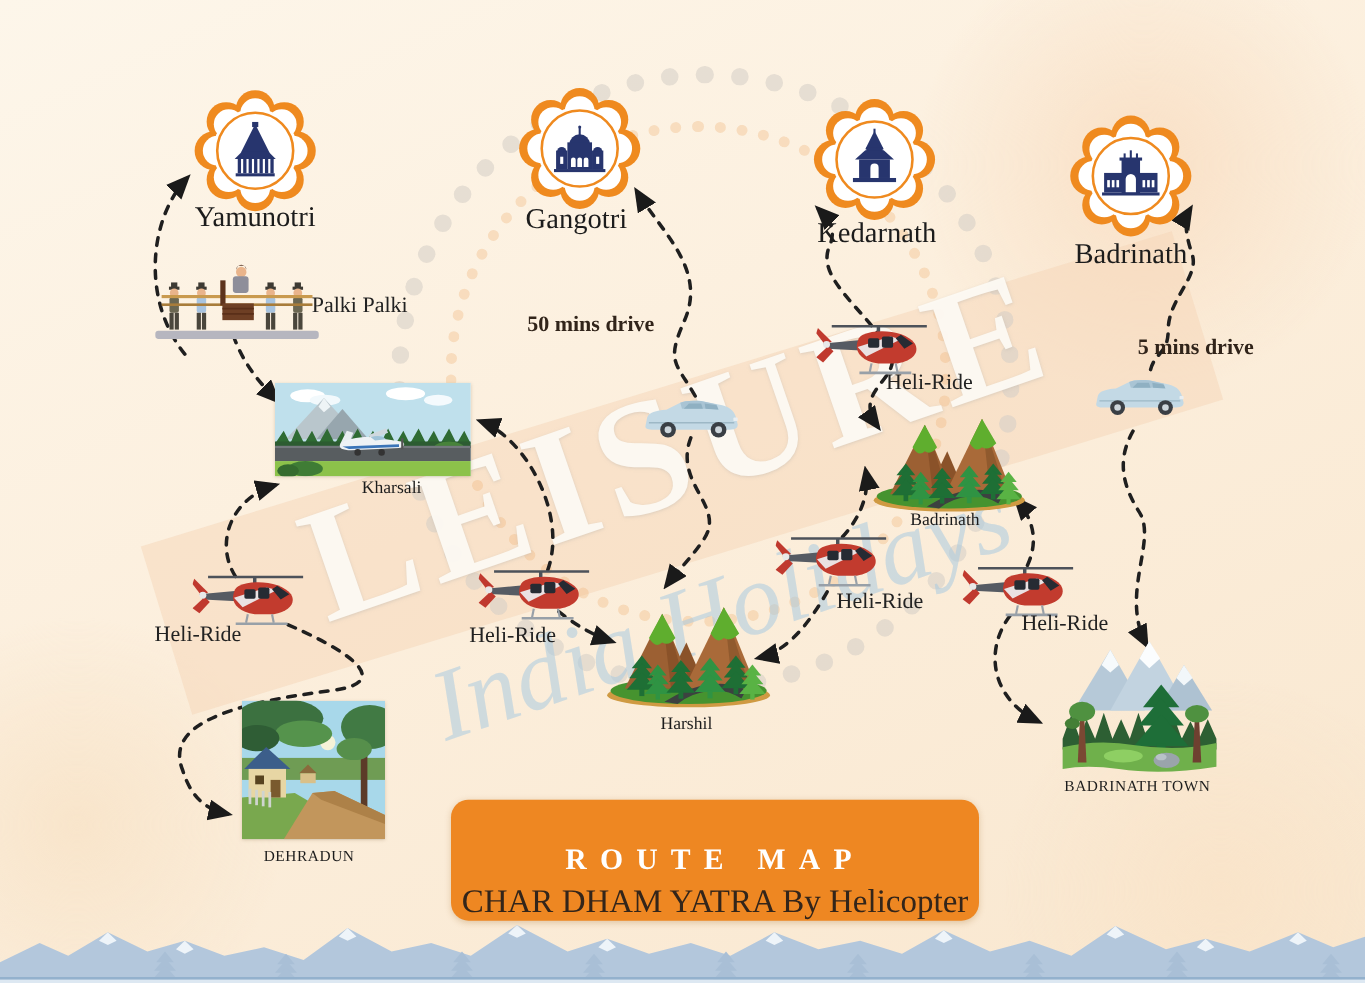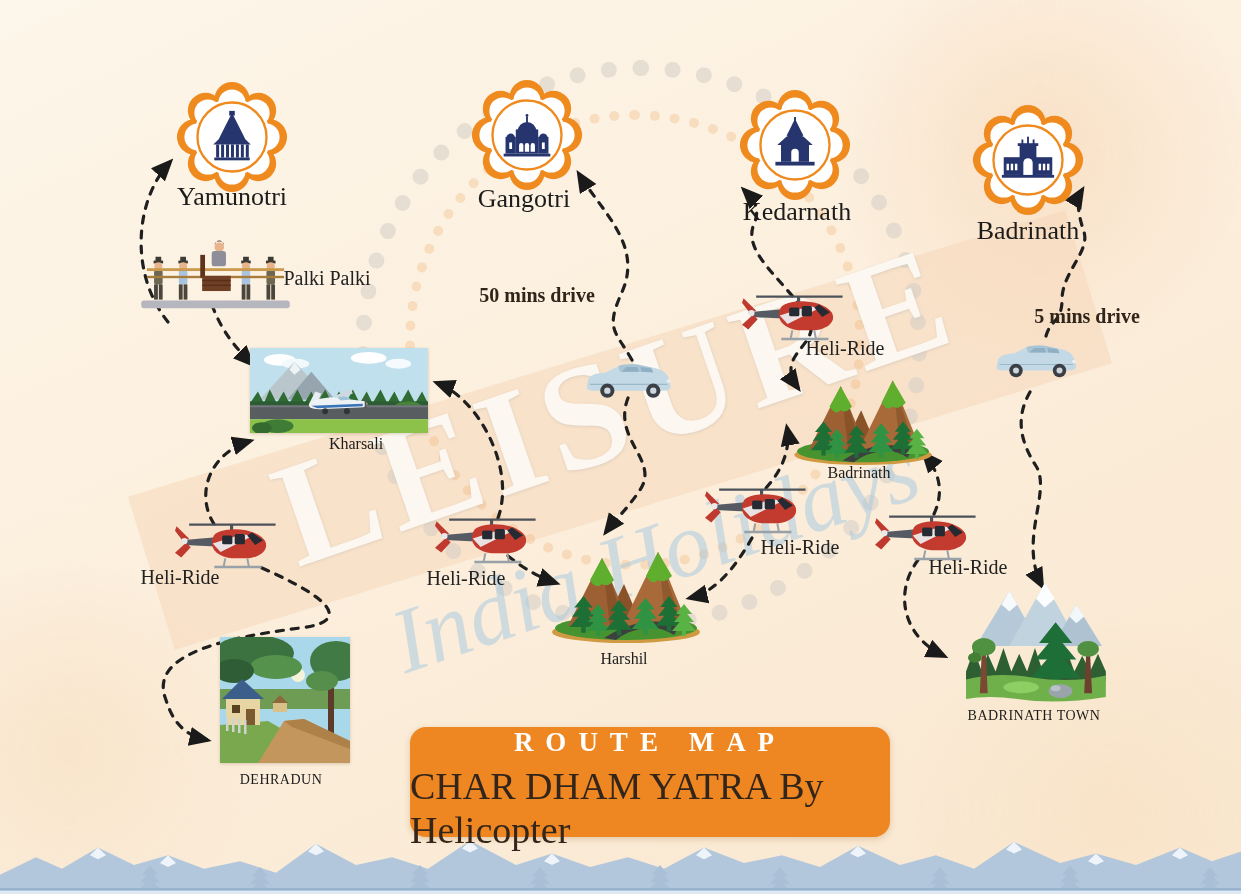--- a/index.html
+++ b/index.html
@@ -21,24 +21,24 @@
   .scene svg{display:block;width:100%;height:100%;}
   .lbl{position:absolute;z-index:3;transform:translate(-50%,-50%);
     white-space:nowrap;color:#1c1c1c;}
   .shrine-lbl{font-size:26px;}
   .place-lbl{font-size:16px;}
   .caps-lbl{font-size:14px;letter-spacing:.5px;}
   .leg-lbl{font-size:20px;color:#222;}
   .drive-lbl{font-size:20px;font-weight:bold;color:#31241a;}
   .banner{position:absolute;left:410px;top:727px;width:480px;height:110px;
     background:#ee8722;border-radius:16px;z-index:4;display:flex;
-    flex-direction:column;align-items:center;justify-content:space-between;gap:6px;
+    flex-direction:column;align-items:center;justify-content:flex-end;gap:6px;
     box-shadow:0 2px 6px rgba(150,90,20,.25);}
   .banner-title{color:#ffffff;font-weight:bold;font-size:27px;letter-spacing:12px;}
-  .banner-sub{color:#33251a;font-size:38px;}
+  .banner-sub{color:#33251a;font-size:30px;}
   .mtns{position:absolute;left:0;bottom:0;width:1241px;height:58px;z-index:2;}
   .defs-hidden{position:absolute;width:0;height:0;overflow:hidden;}
 </style>
 </head>
 <body>
 
 <div class="canvas">
 
   <svg class="defs-hidden" aria-hidden="true">
     <defs>

